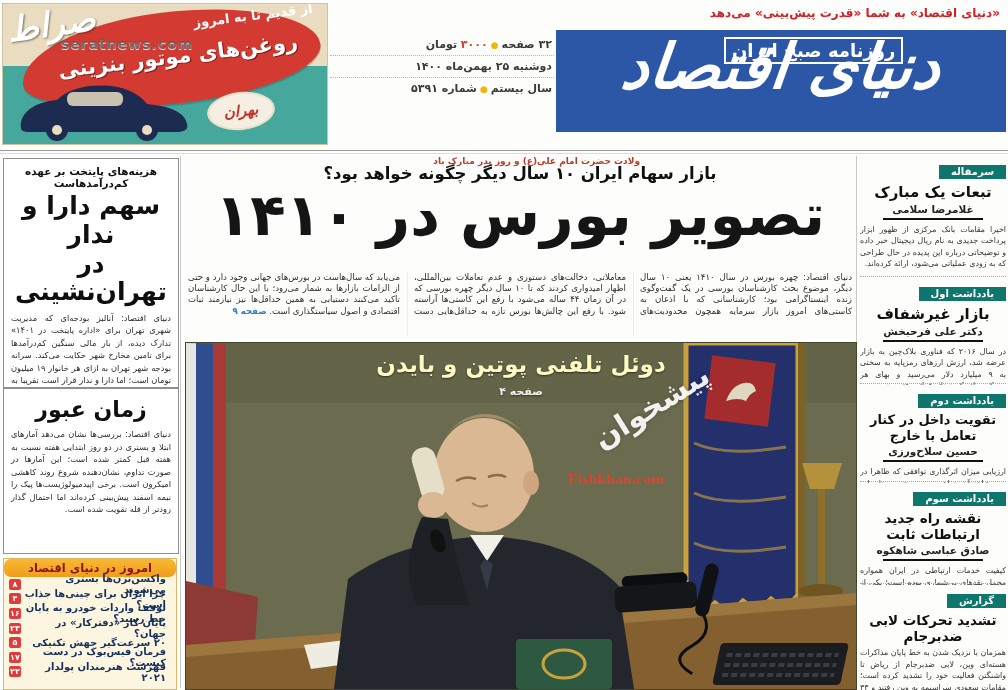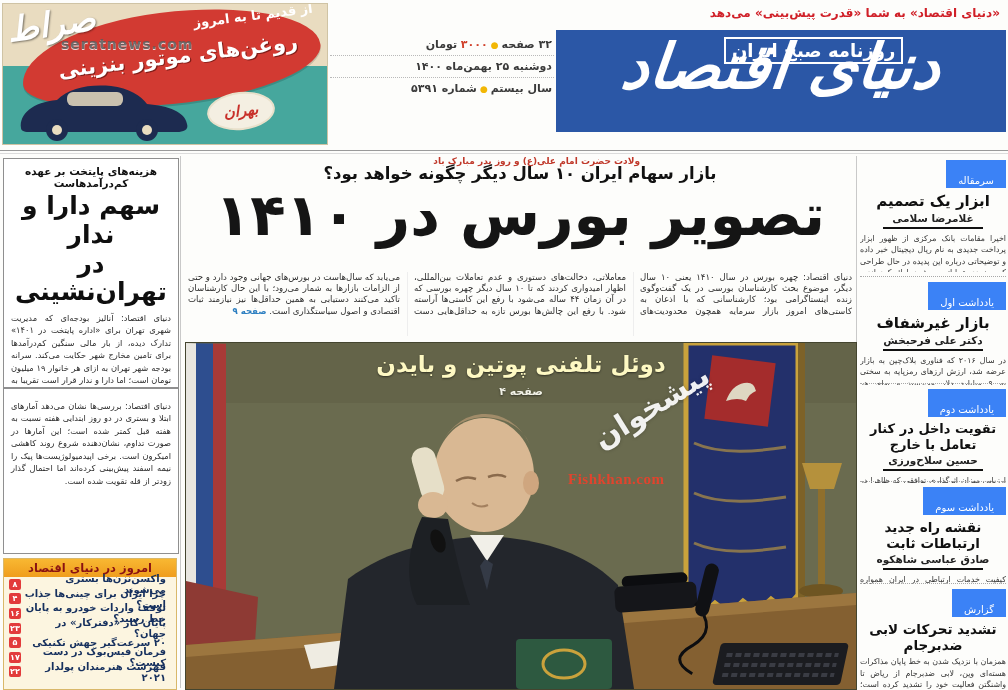--- a/index.html
+++ b/index.html
@@ -50,27 +50,27 @@
   
   .lart{border:1px solid #8f8f8f;background:#fff;padding:6px 7px;overflow:hidden;}
   .art1{left:3px;top:158px;width:160px;height:216px;}
   .art2{left:3px;top:388px;width:160px;height:152px;}
   .lkicker{direction:rtl;text-align:center;font-size:10.5px;font-weight:bold;color:#111;margin-bottom:3px;}
   .ltitle{direction:rtl;text-align:center;font-size:25px;font-weight:bold;color:#0f0f0f;line-height:1.15;}
   .ltitle2{direction:rtl;text-align:center;font-size:22px;font-weight:bold;color:#0f0f0f;line-height:1.2;margin-top:2px;}
   .lbody{direction:rtl;font-size:8.3px;line-height:1.5;text-align:justify;color:#2c2c2c;margin-top:5px;}
   
   .today{left:3px;top:558px;width:172px;height:130px;background:#fcf5e0;border:1px solid #d9b86a;overflow:hidden;}
-  .today-head{height:18px;background:linear-gradient(#f8b832,#ef9d1d);display:flex;align-items:center;justify-content:center;color:#8a1212;font-size:11.5px;font-weight:bold;direction:rtl;}
+  .today-head{height:18px;background:linear-gradient(#f8b832,#ef9d1d);display:flex;align-items:center;justify-content:center;color:#8a1212;font-size:11.5px;font-weight:bold;direction:rtl;border-radius:7px;}
   .trow{display:flex;align-items:center;height:14.6px;padding:0 5px;}
   .tbadge{width:12px;height:11px;background:#e23b3b;border-radius:2px;color:#fff;font-size:8px;font-weight:bold;display:flex;align-items:center;justify-content:center;flex:none;}
   .tlabel{flex:1;direction:rtl;text-align:right;font-size:10px;font-weight:bold;color:#16305e;padding-right:5px;}
   
   .sb{left:860px;width:146px;overflow:hidden;}
-  .sbadge{display:inline-block;background:#3b82f6;color:#fff;font-size:10px;font-weight:normal;padding:15px 12px 2px;direction:rtl;}
+  .sbadge{display:inline-block;background:#0f766e;color:#fff;font-size:10px;font-weight:bold;padding:1px 12px 2px;direction:rtl;}
   .sbadge-row{text-align:right;}
   .stitle{direction:rtl;text-align:center;font-size:15px;font-weight:bold;color:#101010;margin-top:4px;line-height:1.2;}
   .sauthor{direction:rtl;text-align:center;font-size:10.5px;font-weight:bold;color:#222;margin-top:2px;}
   .srule{width:100px;height:2px;background:#111;margin:3px auto 4px;}
   .sbody{direction:rtl;font-size:7.9px;line-height:1.45;text-align:justify;color:#333;}
   .sref{text-align:left;font-size:8.5px;margin-top:1px;}
   .sb-sep{border-top:1px dotted #a8a8a8;padding-top:5px;}
   .sb1{top:160px;height:112px;}
   .sb2{top:276px;height:103px;}
   .sb3{top:383px;height:94px;}
@@ -206,20 +206,21 @@
 
   <div class="abs lart art1">
     <div class="lkicker">هزینه‌های پایتخت بر عهده کم‌درآمدهاست</div>
     <div class="ltitle">سهم دارا و ندار</div>
     <div class="ltitle">در تهران‌نشینی</div>
     <div class="lbody">دنیای اقتصاد: آنالیز بودجه‌ای که مدیریت شهری تهران برای «اداره پایتخت در ۱۴۰۱» تدارک دیده، از بار مالی سنگین کم‌درآمدها برای تامین مخارج شهر حکایت می‌کند. سرانه بودجه شهر تهران به ازای هر خانوار ۱۹ میلیون تومان است؛ اما دارا و ندار قرار است تقریبا به یک اندازه و کمتر از ۲۰۰ هزار تومان «عوارض شهری» بپردازند.</div>
 
   </div>
 
   <div class="abs lart art2">
+    <div class="ltitle2">زمان عبور</div>
     <div class="lbody">دنیای اقتصاد: بررسی‌ها نشان می‌دهد آمارهای ابتلا و بستری در دو روز ابتدایی هفته نسبت به هفته قبل کمتر شده است؛ این آمارها در صورت تداوم، نشان‌دهنده شروع روند کاهشی امیکرون است. برخی اپیدمیولوژیست‌ها پیک را نیمه اسفند پیش‌بینی کرده‌اند اما احتمال گذار زودتر از قله تقویت شده است.</div>
 
   </div>
 
   <div class="abs today">
     <div class="today-head">امروز در دنیای اقتصاد</div>
     <div class="trow">
         <span class="tbadge">۸</span>
         <span class="tlabel">واکسن‌نزن‌ها بستری می‌شوند</span>
       </div>
@@ -244,21 +245,21 @@
         <span class="tlabel">فرمان فیس‌بوک در دست کیست؟</span>
       </div>
     <div class="trow">
         <span class="tbadge">۲۲</span>
         <span class="tlabel">فهرست هنرمندان پولدار ۲۰۲۱</span>
       </div>
   </div>
 
   <div class="abs sb sb1">
     <div class="sbadge-row"><span class="sbadge">سرمقاله</span></div>
-    <div class="stitle">ابزار یک تصمیم</div>
+    <div class="stitle">تبعات یک مبارک</div>
     <div class="sauthor">غلامرضا سلامی</div>
     <div class="srule"></div>
     <div class="sbody">اخیرا مقامات بانک مرکزی از ظهور ابزار پرداخت جدیدی به نام ریال دیجیتال خبر داده و توضیحاتی درباره این پدیده در حال طراحی که به زودی عملیاتی می‌شود، ارائه کرده‌اند.</div>
     <div class="sref pageref">همین صفحه</div>
   </div>
 
   <div class="abs sb sb2 sb-sep">
     <div class="sbadge-row"><span class="sbadge">یادداشت اول</span></div>
     <div class="stitle">بازار غیرشفاف</div>
     <div class="sauthor">دکتر علی فرحبخش</div>

